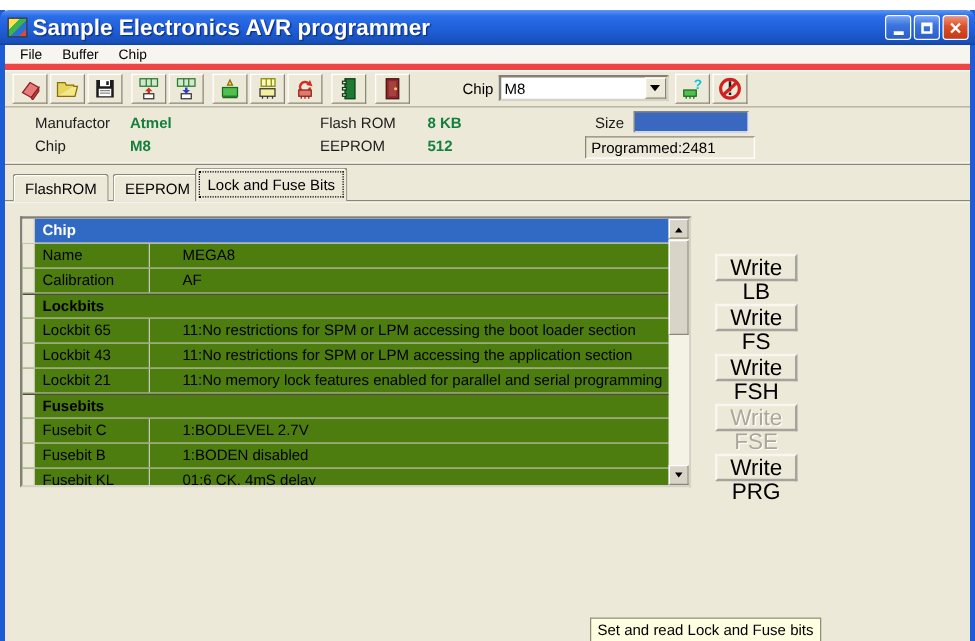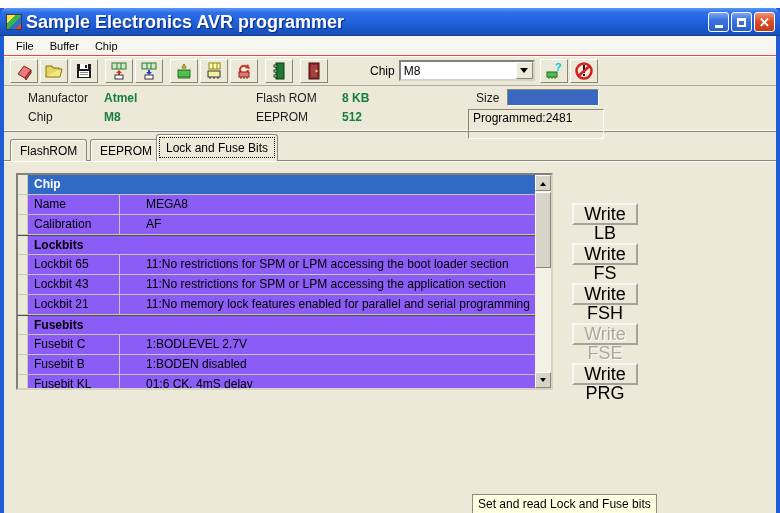--- a/index.html
+++ b/index.html
@@ -18,21 +18,21 @@
   .tb-btn { width:21px; height:20px; margin-left:2px; border-radius:3px; border:1px solid #fff;
             display:flex; align-items:center; justify-content:center; color:#fff;
             background:linear-gradient(180deg,#7aa7f0 0%,#3b74e0 40%,#2a5fc8 100%); }
   .tb-btn.close { background:linear-gradient(180deg,#f09579 0%,#dd4f27 45%,#c23a14 100%); }
   .glyph-min { width:8px; height:3px; background:#fff; margin-top:9px; }
   .glyph-max { width:9px; height:9px; border:2px solid #fff; border-top-width:3px; }
   .glyph-x { font-size:13px; font-weight:bold; line-height:1; }
 
   
   .menubar { height:20px; background:#f6f5f0; display:flex; align-items:center; padding-left:4px;
-             border-bottom:1px solid #ef4444; }
+             border-bottom:5px solid #ef4444; }
   .menu-item { padding:2px 8px; }
 
   
   .toolbar { height:30px; display:flex; align-items:center; padding-left:6px;
              border-bottom:1px solid #aeab9a; box-shadow:0 1px 0 #fff inset; }
   .tbtn { width:28px; height:24px; background:#ece9d8; border:1px solid;
           border-color:#fff #8a8776 #8a8776 #fff; margin-right:2px;
           display:flex; align-items:center; justify-content:center; }
   .tsp { width:5px; }
   .chip-label { margin:0 4px 0 40px; font-size:12px; }
@@ -42,40 +42,40 @@
   .combo-btn { width:17px; height:17px; background:#ece9d8; border:1px solid;
                border-color:#fff #8a8776 #8a8776 #fff; display:flex; align-items:center; justify-content:center; }
   .arr-down { width:0; height:0; border:4px solid transparent; border-top:5px solid #000; margin-top:4px; }
 
   
   .info { position:relative; height:46px; border-bottom:1px solid #8a8776; box-shadow:0 -1px 0 #fff inset; }
   .ilabel { position:absolute; font-size:12px; color:#1c1c1c; }
   .ivalue { position:absolute; font-size:12px; font-weight:bold; color:#15803d; }
   .size-bar { position:absolute; left:503px; top:3px; width:92px; height:17px; background:#3a67c0;
               border:1px solid; border-color:#8a8776 #fff #fff #8a8776; }
-  .prog-box { position:absolute; left:464px; top:23px; width:136px; height:30px;
+  .prog-box { position:absolute; left:464px; top:23px; width:136px; height:18px;
               border:1px solid; border-color:#8a8776 #fff #fff #8a8776;
               font-size:12px; padding:1px 0 0 4px; }
 
   
   .tabstrip { position:relative; height:30px; }
   .tabstrip .baseline { position:absolute; left:0; right:0; bottom:0; height:2px;
                         border-top:1px solid #8a8776; background:#fff; }
   .tab { position:absolute; bottom:1px; height:22px; background:#ece9d8;
          border:1px solid #8a8776; border-bottom:none; border-radius:3px 3px 0 0;
          box-shadow:1px 1px 0 #fff inset; padding:4px 9px 0 9px; font-size:12px; }
   .tab.active { height:27px; padding-top:6px; z-index:3; outline:1px dotted #000; outline-offset:-4px; }
 
   
   .content { position:relative; height:320px; }
   .grid { position:absolute; left:12px; top:11px; width:537px; height:217px;
           border:2px inset #d6d3c6; background:#fff; overflow:hidden; }
   .rows { position:absolute; left:0; top:0; right:16px; }
   .row { display:flex; height:20px; line-height:19px; font-size:12px;
-         border-bottom:1px solid #c9c7b8; background:#8b5cf6; }
+         border-bottom:1px solid #c9c7b8; background:#4d7c0f; }
   .row .gut { width:10px; background:#ece9d8; border-right:1px solid #c9c7b8; flex:none; }
   .row .lab { width:92px; padding-left:6px; border-right:1px solid #c9c7b8; flex:none;
               white-space:nowrap; overflow:hidden; }
   .row .val { flex:1; padding-left:6px; white-space:nowrap; overflow:hidden;margin-left:20px; }
   .row.selected { background:#fff; }
   .row.selected .merged { flex:1; background:#316ac5; color:#fff; font-weight:bold; padding-left:6px; }
   .row.section { border-top:1px solid #4d4d42; }
   .row.section .merged { flex:1; font-weight:bold; padding-left:6px; }
 
   

